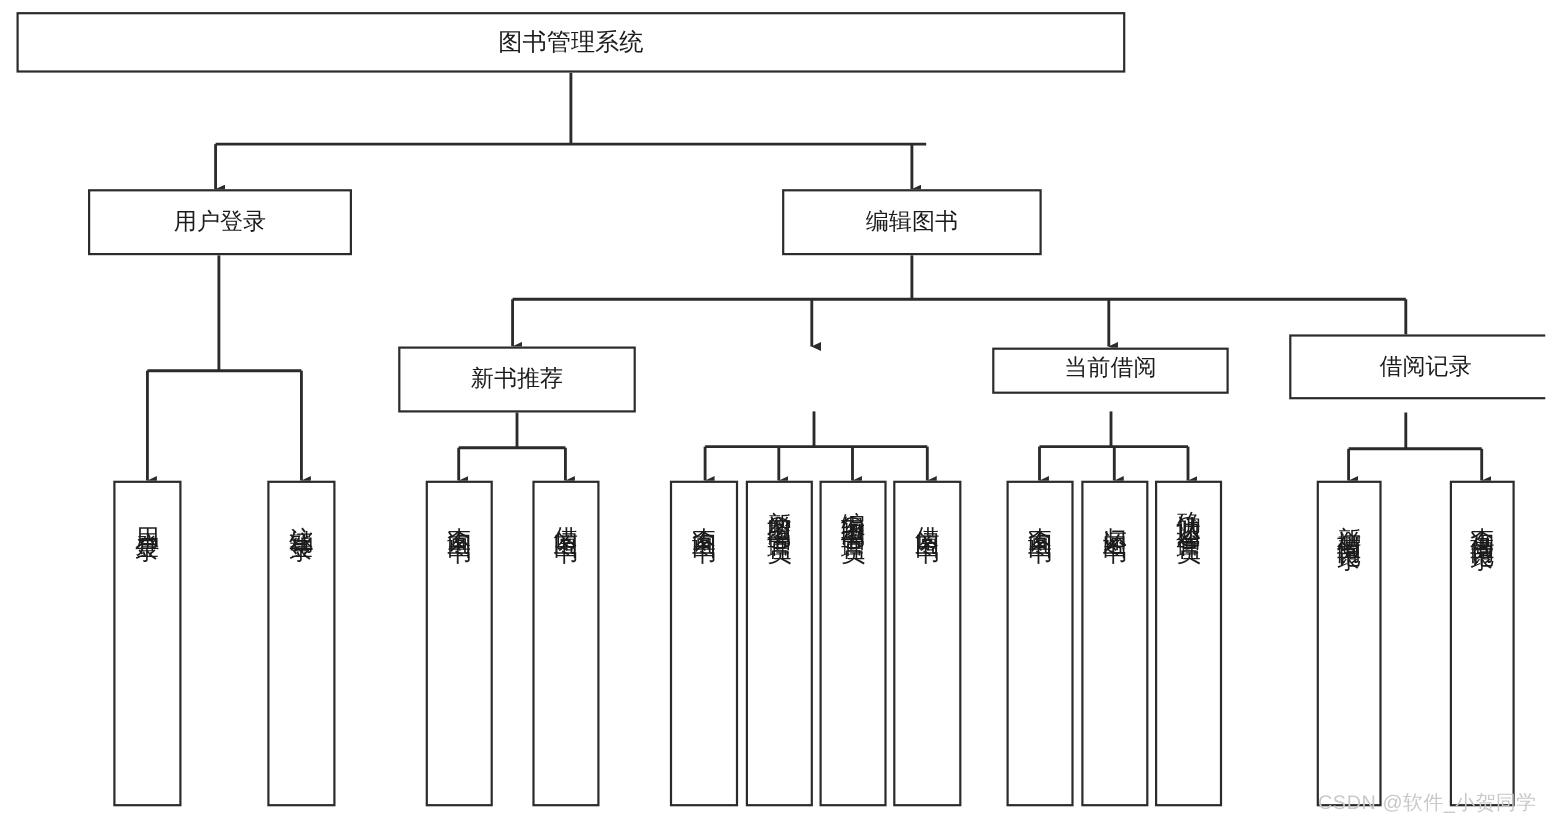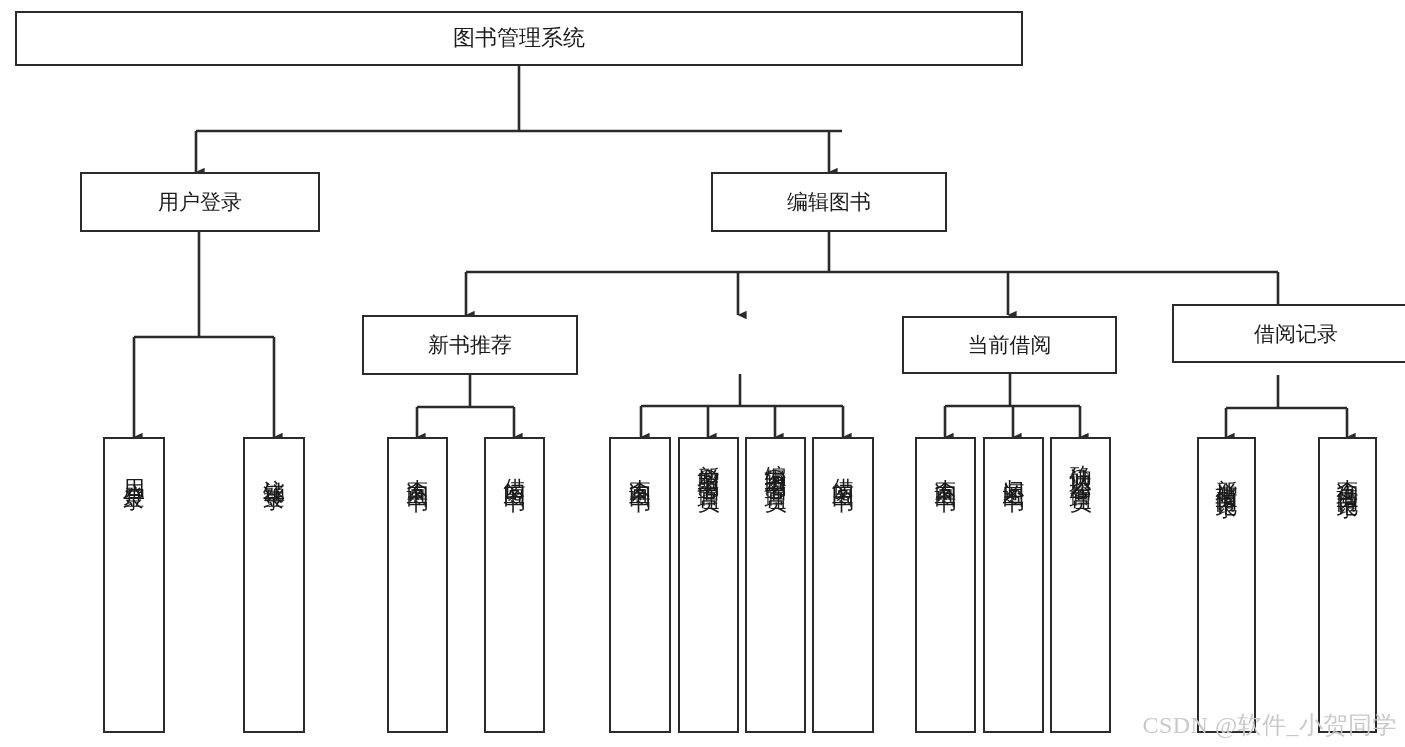--- a/index.html
+++ b/index.html
@@ -58,25 +58,24 @@
     letter-spacing: 4px;
     line-height: 1;
     white-space: nowrap;
   }
   .node.v.pad-top .lbl { margin-top: 22px; }
   .node.v.pad-top2 .lbl { margin-top: 8px; }
   .watermark {
     position: absolute;
     right: 8px;
     bottom: 6px;
-    font-size: 24px;
+    font-size: 18px;
     color: #c9c9c9;
     letter-spacing: 0.5px;
     white-space: nowrap;
-    font-family: Liberation Serif, serif;
   }
 </style>
 </head>
 <body>
 
 <div id="canvas">
 
   <svg id="wires" viewBox="0 0 1405 747" xmlns="http://www.w3.org/2000/svg">
     <defs>
       <marker id="arw" markerWidth="10" markerHeight="10" refX="4.2" refY="8.6" orient="auto" markerUnits="userSpaceOnUse">
@@ -134,21 +133,21 @@
   <div class="node h" style="left:80px; top:172px; width:240px; height:60px;">
     <span class="lbl">用户登录</span>
   </div>
   <div class="node h" style="left:711px; top:172px; width:236px; height:60px;">
     <span class="lbl">编辑图书</span>
   </div>
 
   <div class="node h" style="left:362px; top:315px; width:216px; height:60px;">
     <span class="lbl">新书推荐</span>
   </div>
-  <div class="node h" style="left:902px; top:316px; width:215px; height:58px;">
+  <div class="node h" style="left:902px; top:316px; width:215px; height:42px;font-family:Liberation Mono, monospace;">
     <span class="lbl">当前借阅</span>
   </div>
   <div class="node h" style="left:1172px; top:304px; width:248px; height:59px;">
     <span class="lbl">借阅记录</span>
   </div>
 
   <div class="node v pad-top" style="left:103px; top:437px; width:62px; height:296px;">
     <span class="lbl">用户登录</span>
   </div>
   <div class="node v pad-top" style="left:243px; top:437px; width:62px; height:296px;">

